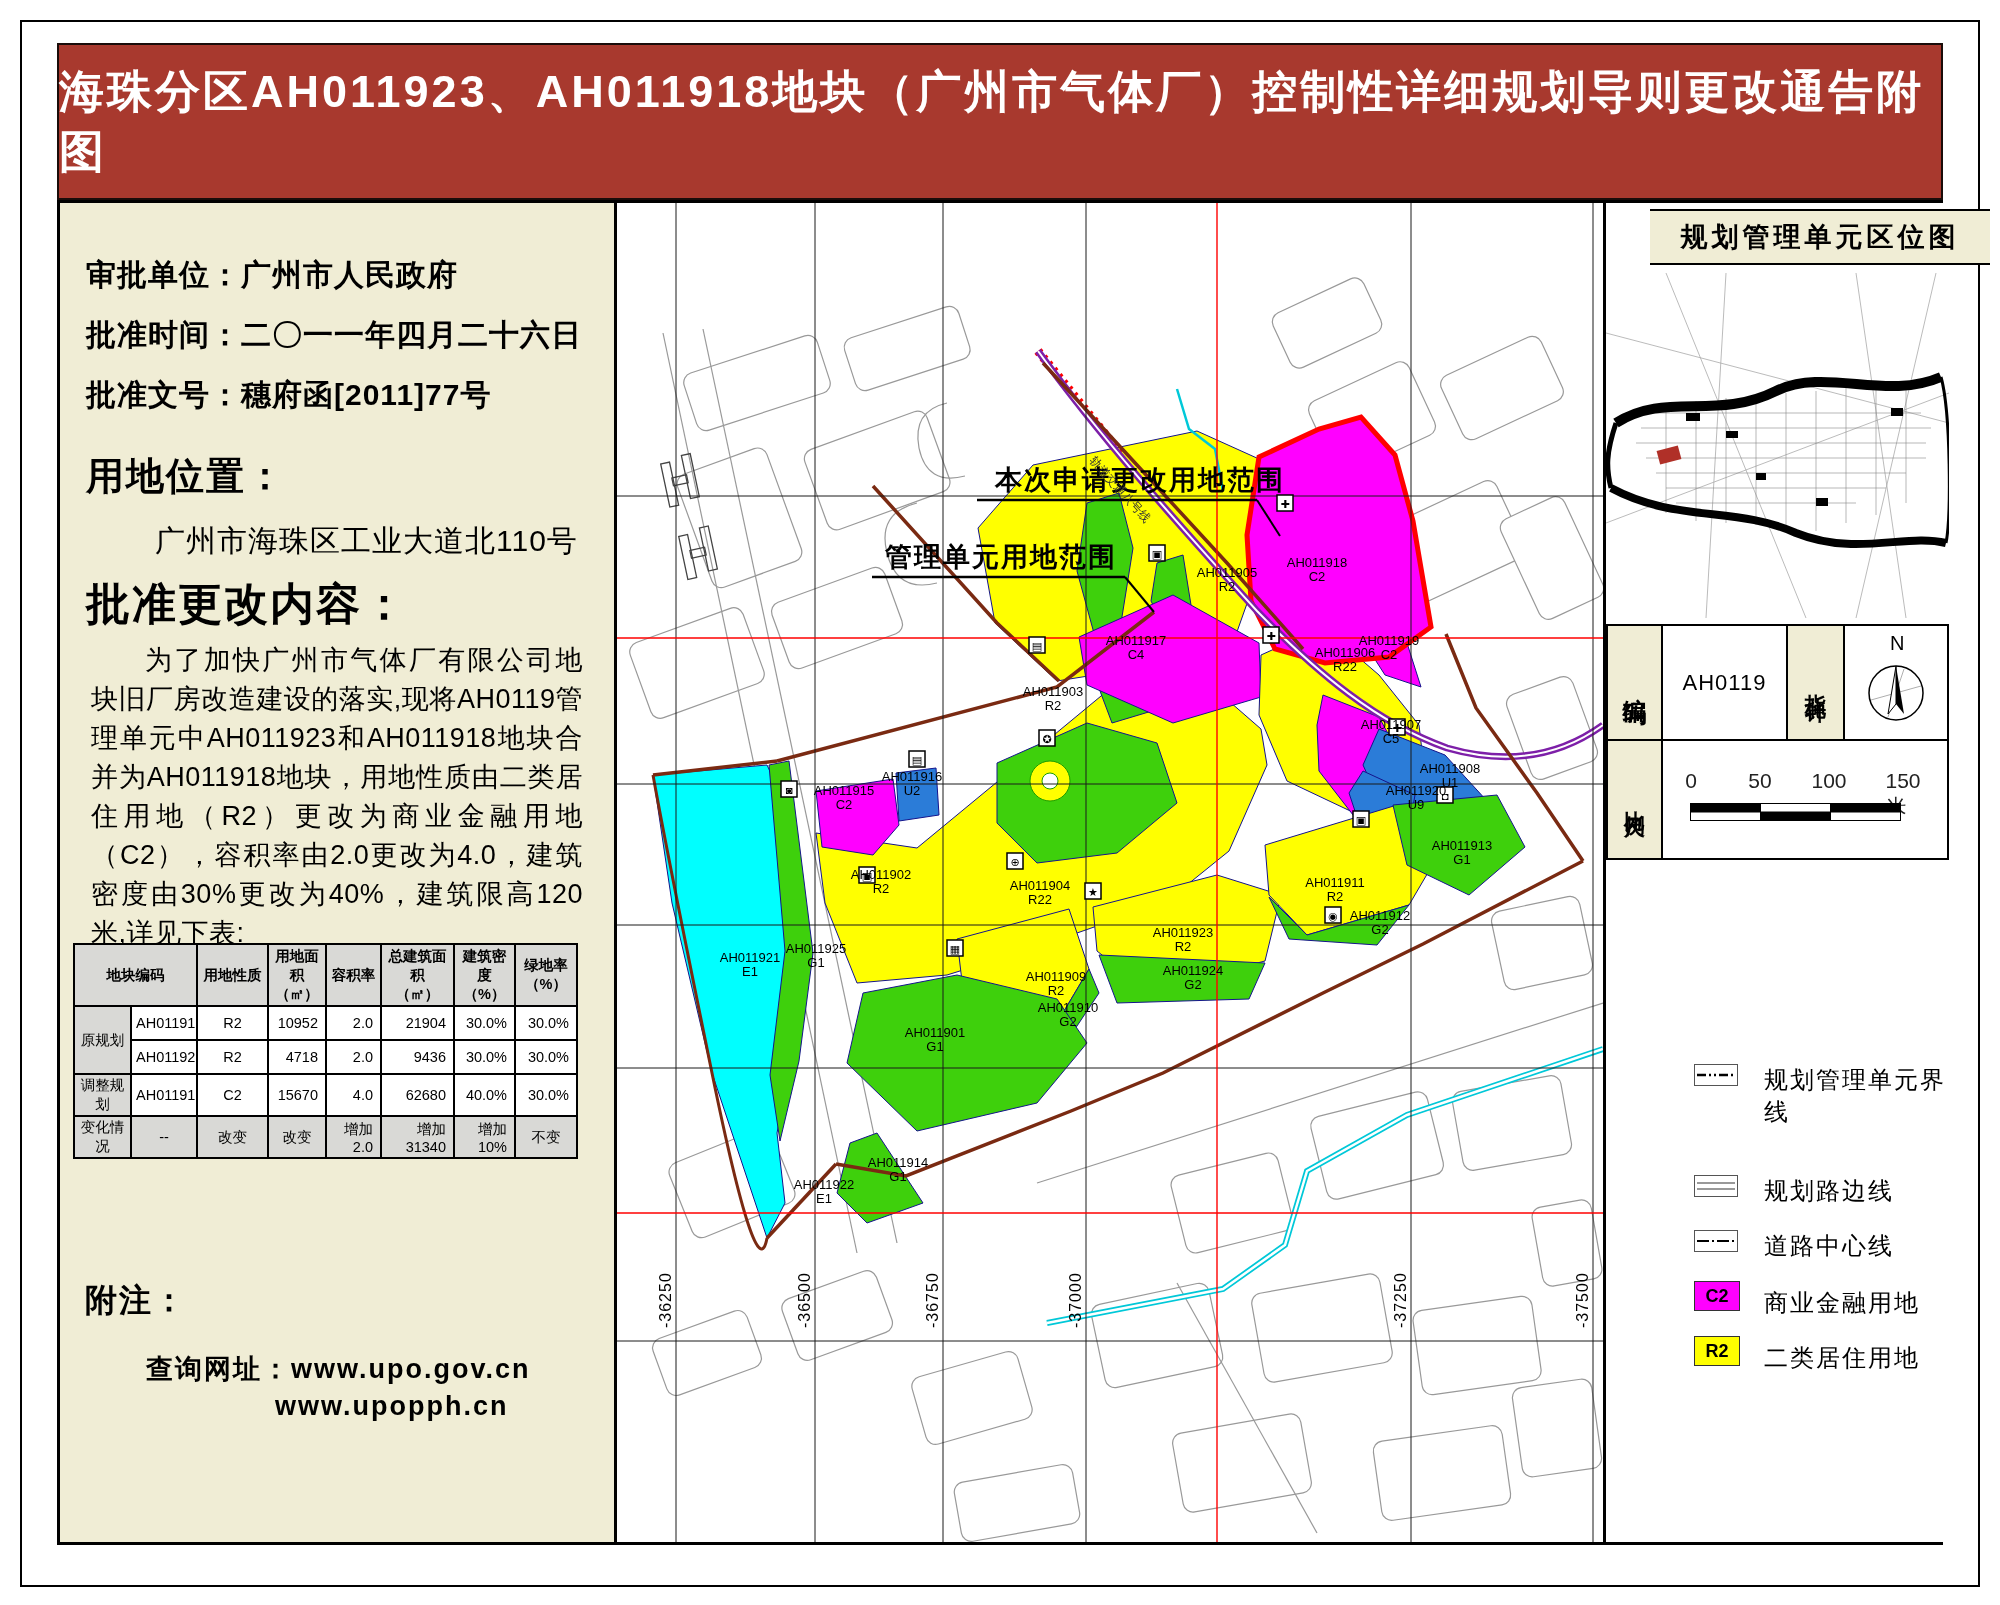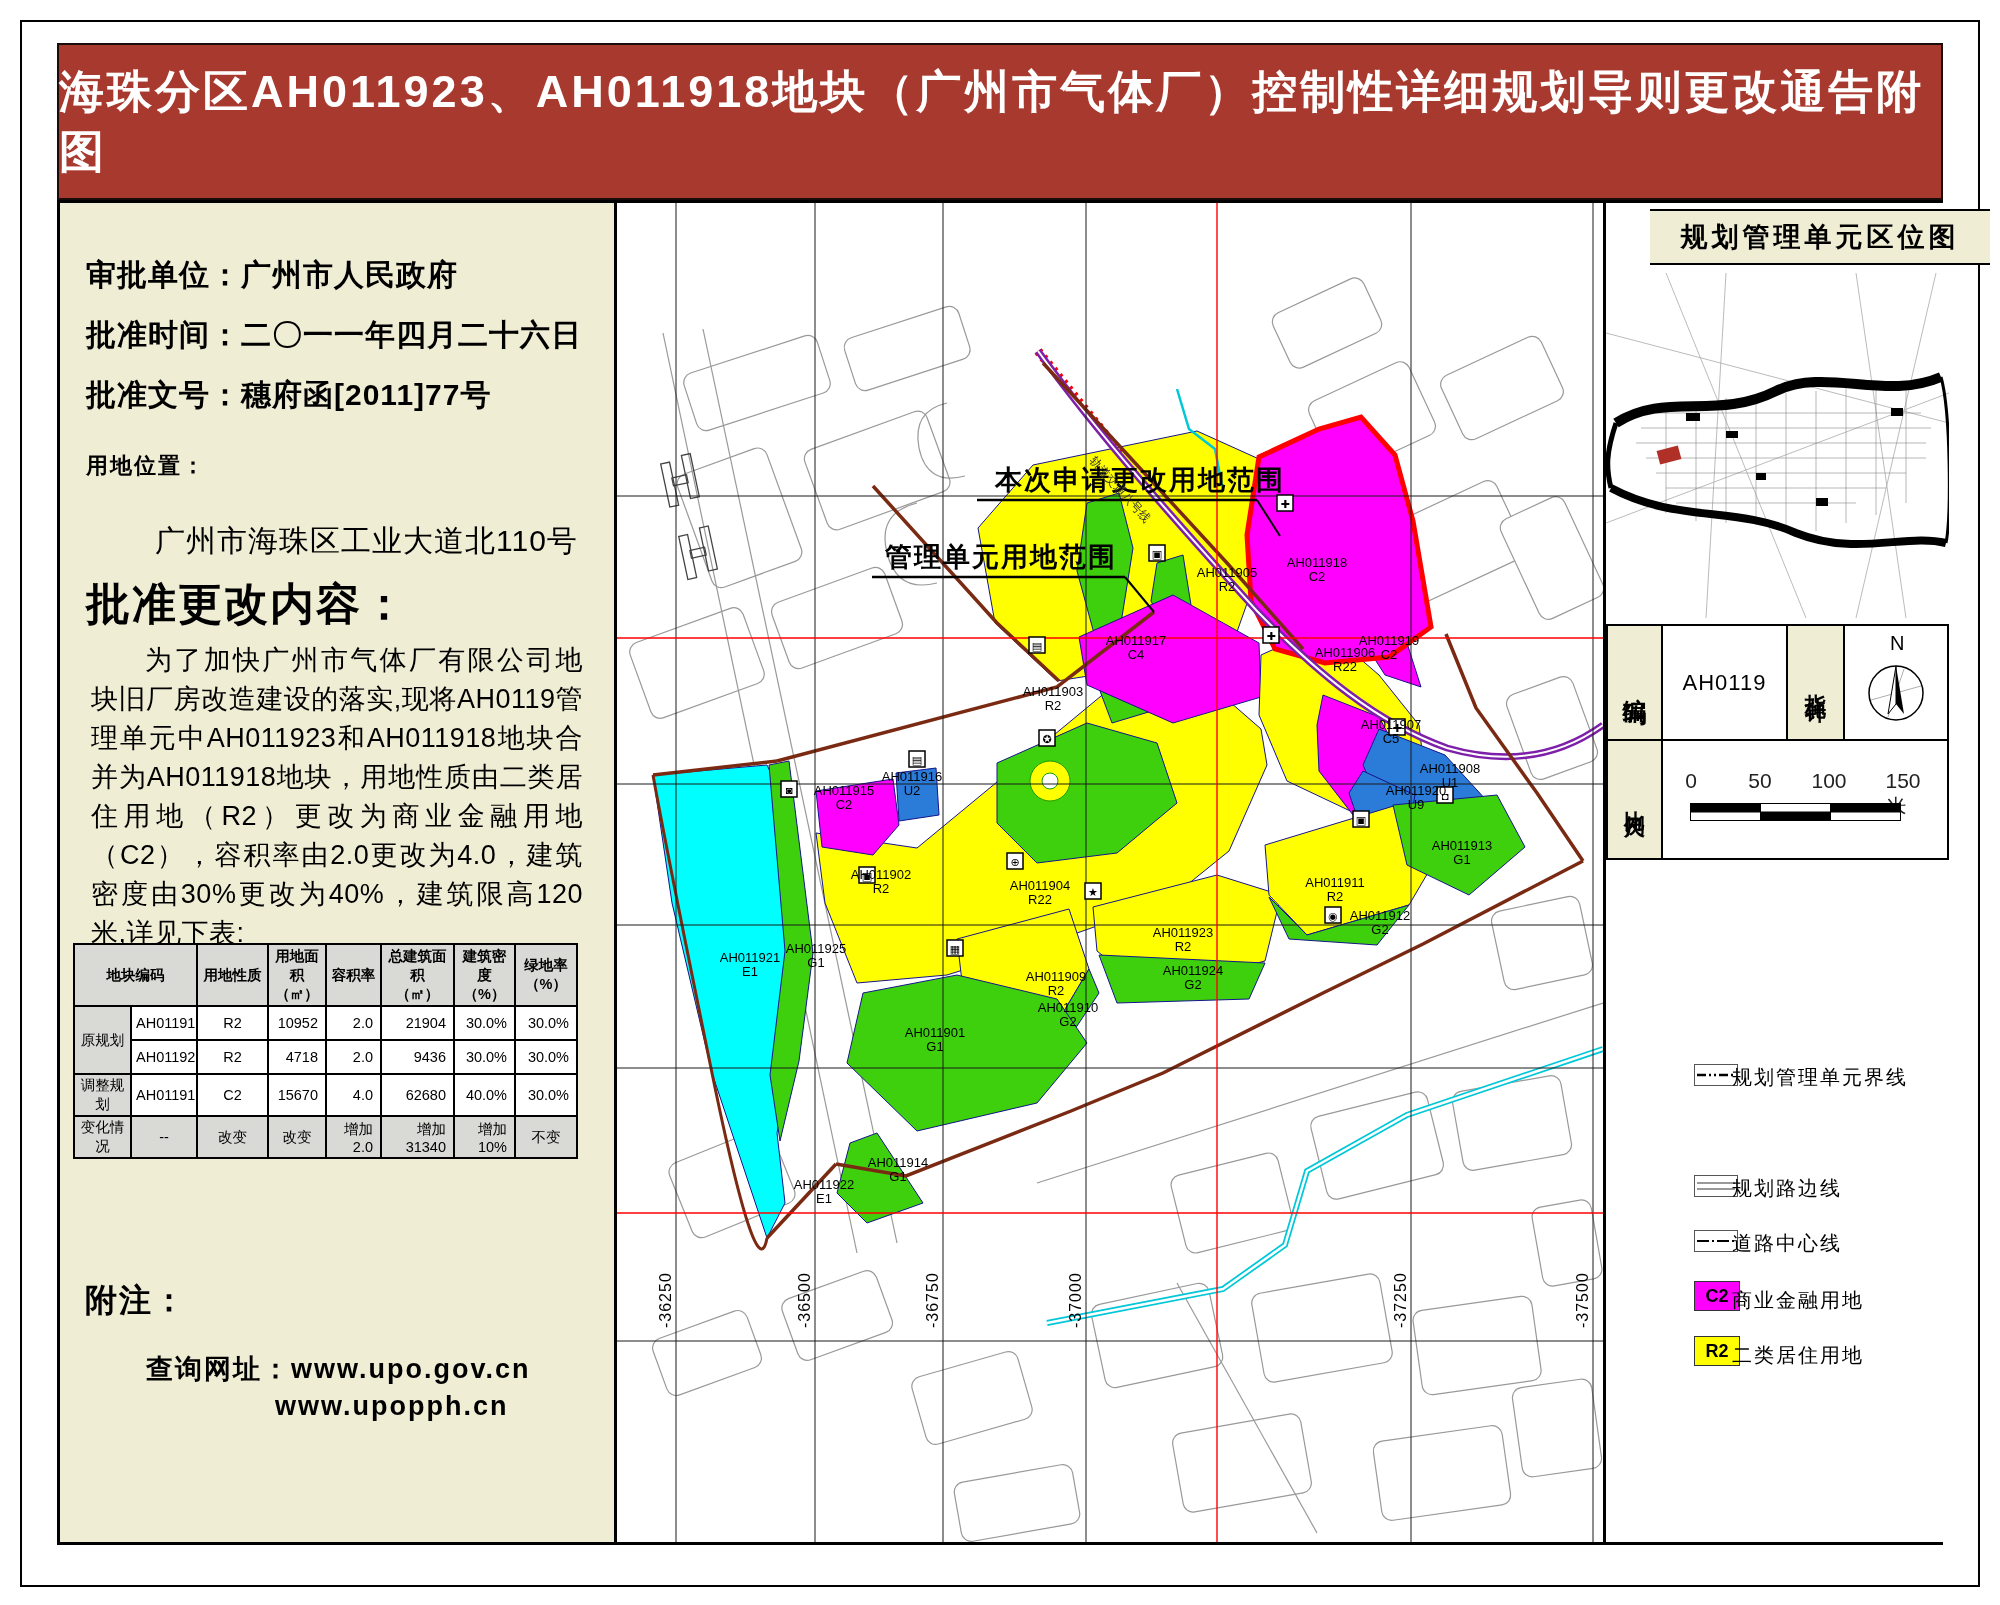--- a/index.html
+++ b/index.html
@@ -6,21 +6,21 @@
   .page{position:relative;width:2000px;height:1605px;background:#fff;overflow:hidden;
         font-family:"Liberation Sans","DejaVu Sans",sans-serif;color:#000;}
   .outer-frame{position:absolute;left:20px;top:20px;width:1956px;height:1563px;border:2px solid #000;}
   .banner{position:absolute;left:57px;top:43px;width:1886px;height:157px;background:#A8392E;border:2px solid #1a0c0a;box-sizing:border-box;}
   .banner h1{margin:0;width:100%;height:100%;display:flex;align-items:center;justify-content:center;
              color:#fff;font-size:45px;font-weight:bold;letter-spacing:3px;}
   .main{position:absolute;left:57px;top:200px;width:1886px;height:1345px;border:3px solid #000;box-sizing:border-box;background:#fff;}
   
   .left-panel{position:absolute;left:0;top:0;width:557px;height:100%;background:#F0EDD5;border-right:3px solid #000;box-sizing:border-box;}
   .lp-line{position:absolute;font-size:30px;font-weight:600;letter-spacing:1px;white-space:nowrap;}
-  .lp-head{position:absolute;font-size:22px;font-weight:bold;letter-spacing:2px;}
+  .lp-head{position:absolute;font-size:38px;font-weight:bold;letter-spacing:2px;}
   .lp-par{position:absolute;left:31px;top:438px;width:492px;font-size:27px;line-height:39px;
           text-align:justify;text-indent:2em;letter-spacing:.5px;font-weight:500;}
   table.lp-table{position:absolute;left:13px;top:740px;width:503px;border-collapse:collapse;table-layout:fixed;
                  font-size:14.5px;background:#fff;}
   .lp-table th,.lp-table td{border:2px solid #000;padding:1px 4px;overflow:hidden;}
   .lp-table thead th{background:#D9D9D6;height:58px;font-weight:bold;font-size:14.5px;}
   .lp-table td{height:30px;text-align:center;}
   .lp-table .rowlab{background:#D9D9D6;font-weight:500;}
   .lp-table .num{text-align:right;padding-right:7px;}
   .lp-table tr.chg td{background:#D9D9D6;}
@@ -32,21 +32,21 @@
   .rp-titlebox{position:absolute;left:0;top:6px;width:100%;height:56px;background:#F0EDD5;border-top:2px solid #000;border-bottom:2px solid #000;
                display:flex;align-items:center;justify-content:center;font-size:27px;font-weight:bold;letter-spacing:4px;box-sizing:border-box;margin-left:44px;}
   .cell{position:absolute;box-sizing:border-box;border:2px solid #000;display:flex;align-items:center;justify-content:center;}
   .cream{background:#F0EDD5;}
   .vtext{writing-mode:vertical-rl;text-orientation:upright;font-size:24px;font-weight:bold;letter-spacing:4px;}
   .code-value{font-size:22px;letter-spacing:1px;font-weight:400;}
   .rp-legendtitle{position:absolute;left:0;top:655px;width:100%;height:63px;background:#F0EDD5;border-top:2px solid #000;border-bottom:2px solid #000;
                   display:flex;align-items:center;justify-content:center;font-size:28px;font-weight:bold;letter-spacing:18px;box-sizing:border-box;}
   .legend-item{position:absolute;left:0;width:100%;height:40px;}
   .legend-sym{position:absolute;left:88px;top:6px;}
-  .legend-label{position:absolute;left:126px;top:6px;font-size:20px;letter-spacing:2px;font-weight:500;}
+  .legend-label{position:absolute;left:158px;top:6px;font-size:24px;letter-spacing:2px;font-weight:500;}
   .swatch{position:absolute;left:88px;top:2px;width:44px;height:28px;border:1px solid #333;
           display:flex;align-items:center;justify-content:center;font-size:18px;font-weight:bold;}
   .sw-c2{background:#FF00FF;}
   .sw-r2{background:#FFFF00;}
   .scale-tick{position:absolute;font-size:21px;color:#222;transform:translateX(-50%);}
 </style>
 </head>
 <body>
 
 <div class="page">

